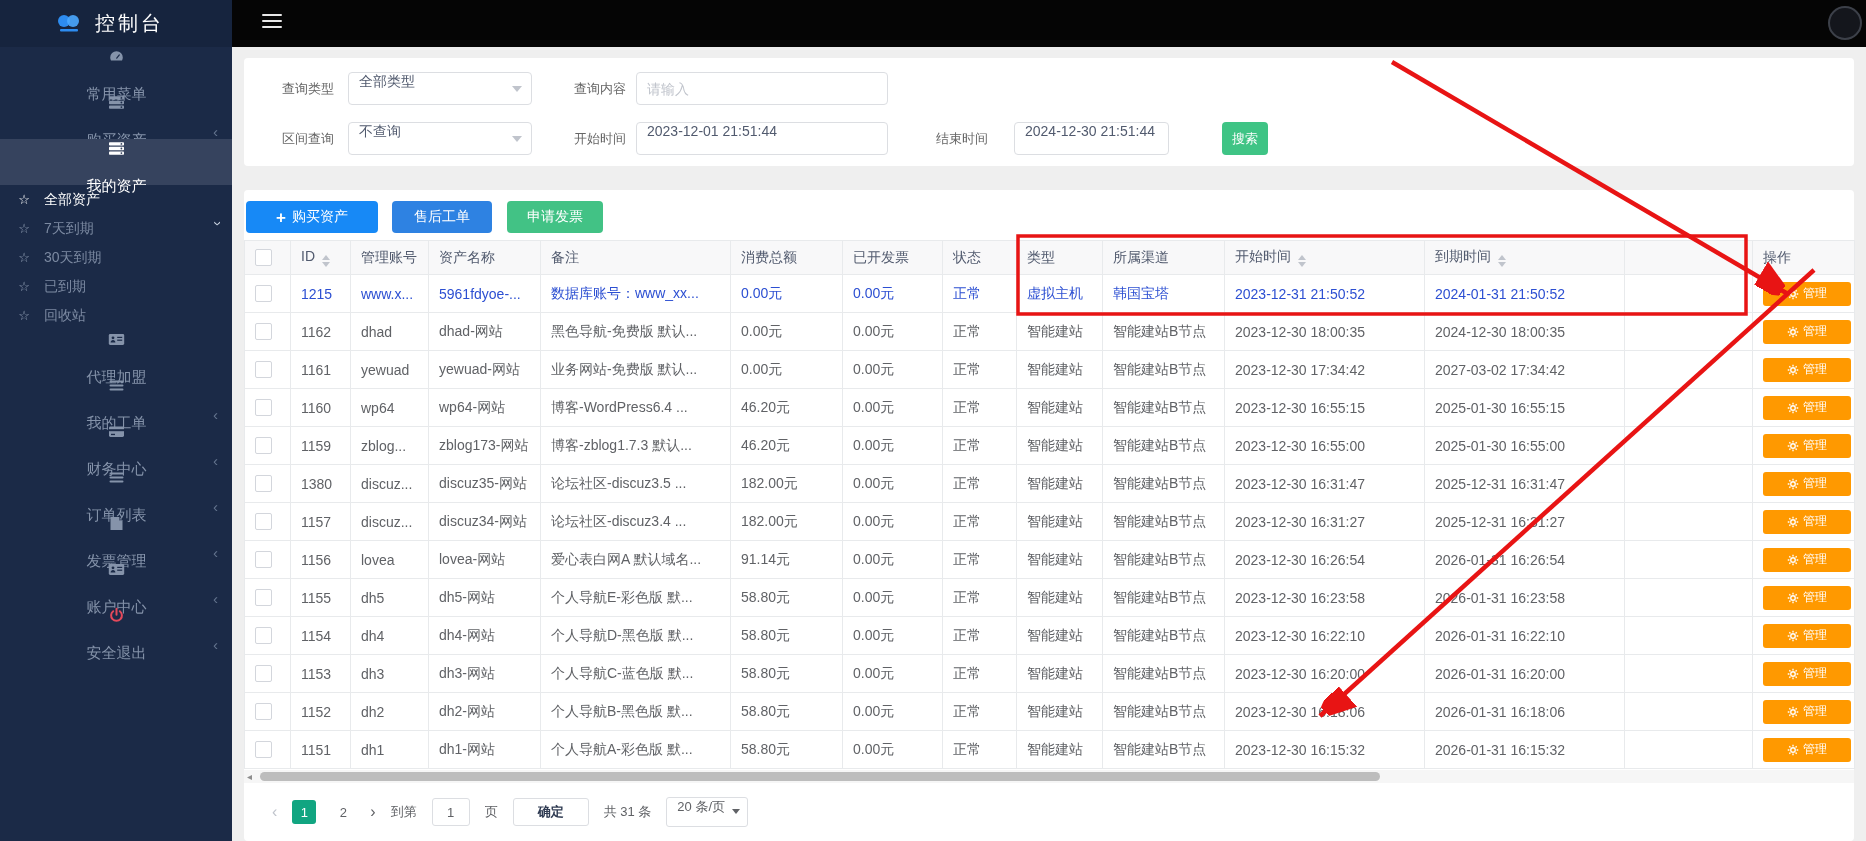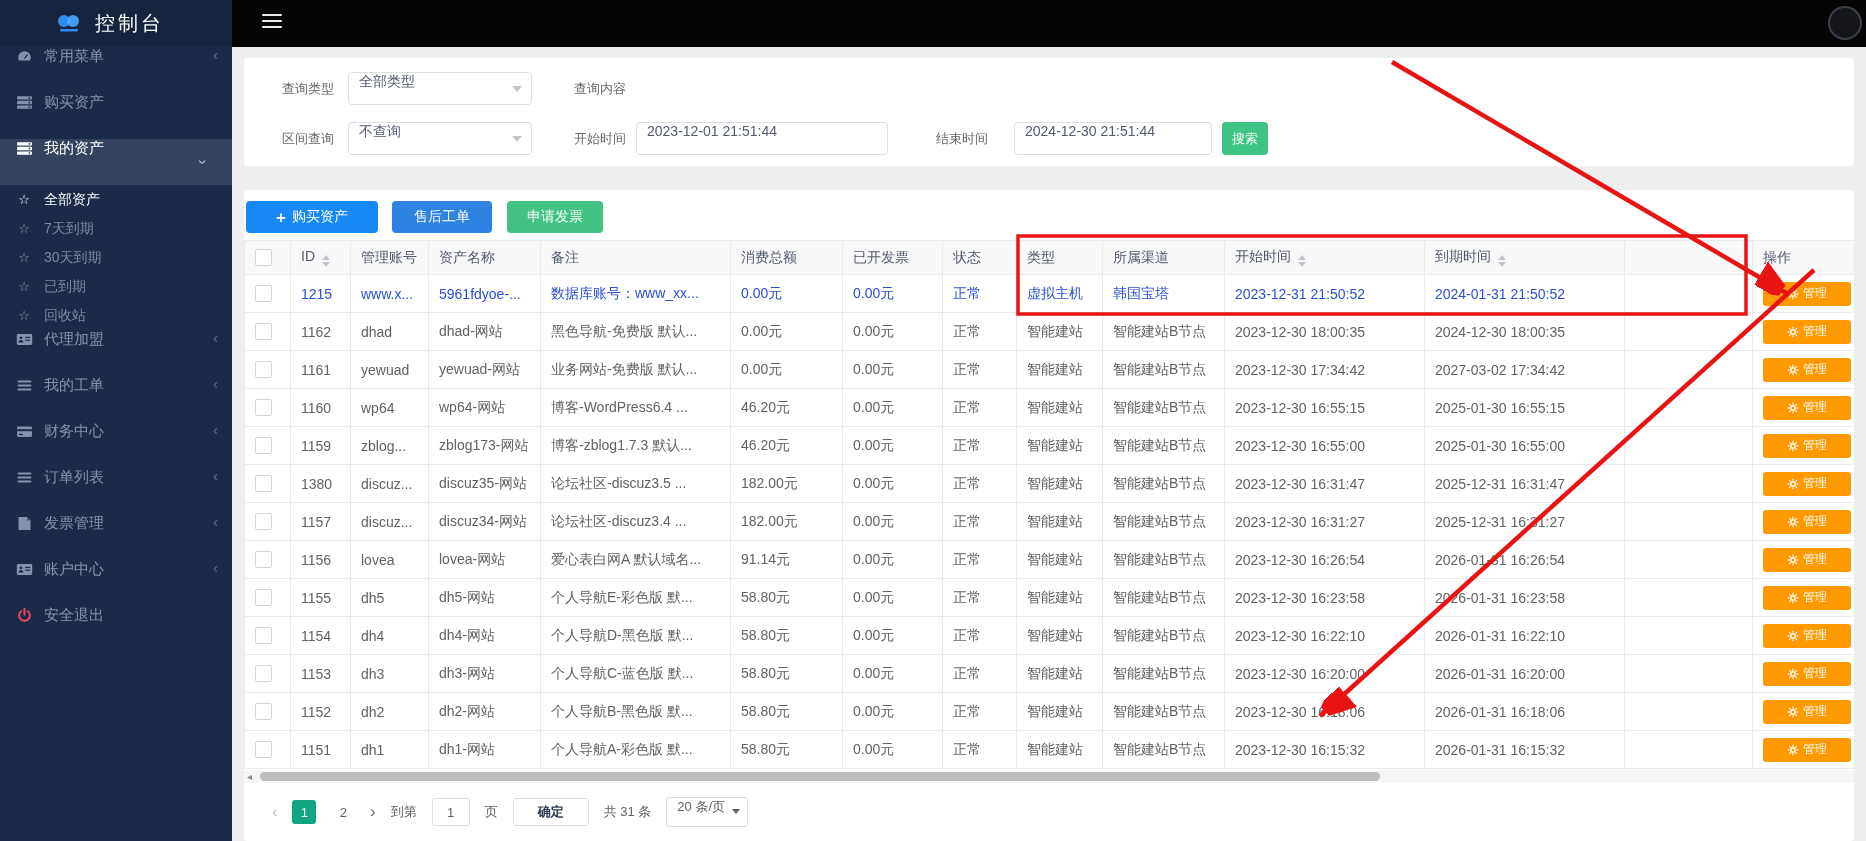--- a/index.html
+++ b/index.html
@@ -11,22 +11,22 @@
   
   .topbar{position:absolute;left:232px;top:0;right:0;height:47px;background:#050505;}
   .hamburger{position:absolute;left:30px;top:14px;width:20px;height:16px;cursor:pointer;}
   .hamburger i{display:block;height:2px;background:#e8e8e8;margin:0 0 4px 0;border-radius:1px;}
   .avatar{position:absolute;right:4px;top:6px;width:34px;height:34px;border-radius:50%;
     background:#14161c;border:2px solid #3c4049;box-sizing:border-box;}
   
   .sidebar{position:absolute;left:0;top:0;width:232px;height:841px;background:#1b2a47;}
   .side-header{height:47px;display:flex;align-items:center;padding-left:54px;gap:11px;
     background:#16243e;color:#fff;font-size:20px;letter-spacing:3px;}
-  .side-item{height:46px;display:flex;padding:0 14px 0 15px;gap:11px;
-    color:#8593aa;font-size:15px;cursor:pointer;position:relative;}
+  .side-item{height:46px;display:flex;align-items:center;padding:0 14px 0 15px;gap:20px;
+    color:#8593aa;font-size:15px;cursor:pointer;position:relative;flex-direction:column;}
   .side-item .ic{width:18px;height:18px;flex:0 0 18px;display:flex;align-items:center;justify-content:center;}
   .side-item .chev{margin-left:auto;color:#64748e;font-size:15px;line-height:1;}
   .side-item.active{background:#36435e;color:#fff;}
   .side-item.active .chev{color:#cdd6e4;display:inline-block;transform:rotate(-90deg);}
   .side-item.logout{color:#8593aa;}
   .side-item.logout .ic{color:#e4495b;}
   .sub-item{height:29px;display:flex;align-items:center;padding-left:17px;gap:13px;
     color:#7c8aa2;font-size:14px;cursor:pointer;}
   .sub-item .star{width:14px;text-align:center;font-size:13px;color:#93a1b7;}
   .sub-item.active{color:#ffffff;}
@@ -261,32 +261,33 @@
   <div class="avatar"></div>
 </div>
 
 <div class="filter-card">
   <span class="flabel" style="left:38px;top:22px;">查询类型</span>
   <div class="sel" style="left:104px;top:14px;width:184px;">
     <span>全部类型</span>
     <i class="caret"></i>
   </div>
   <span class="flabel" style="left:330px;top:22px;">查询内容</span>
+  <input class="inp" style="left: 392px; top: 14px; width: 252px;" placeholder="请输入">
 
   <span class="flabel" style="left:38px;top:72px;">区间查询</span>
   <div class="sel" style="left:104px;top:64px;width:184px;">
     <span>不查询</span>
     <i class="caret"></i>
   </div>
   <span class="flabel" style="left:330px;top:72px;">开始时间</span>
   <div class="datebox" style="left:392px;top:64px;width:252px;padding-right:10px;">
     <span>2023-12-01 21:51:44</span>
   </div>
   <span class="flabel" style="left:692px;top:72px;">结束时间</span>
-  <div class="datebox" style="left:770px;top:64px;width:198px;padding-right:0;">
+  <div class="datebox" style="left:770px;top:64px;width:155px;padding-right:0;">
     <span>2024-12-30 21:51:44</span>
   </div>
   <button class="search-btn" style="left:978px;top:64px;">搜索</button>
 </div>
 
 <div class="main-card">
   <button class="tbtn buy">
     <span class="plus">+</span>
     <span>购买资产</span>
   </button>

